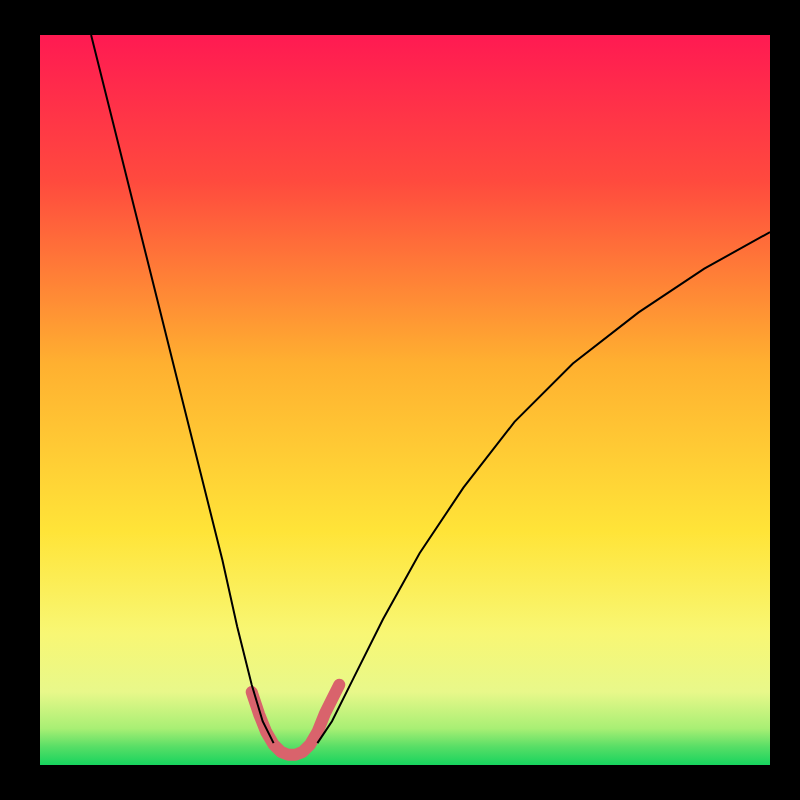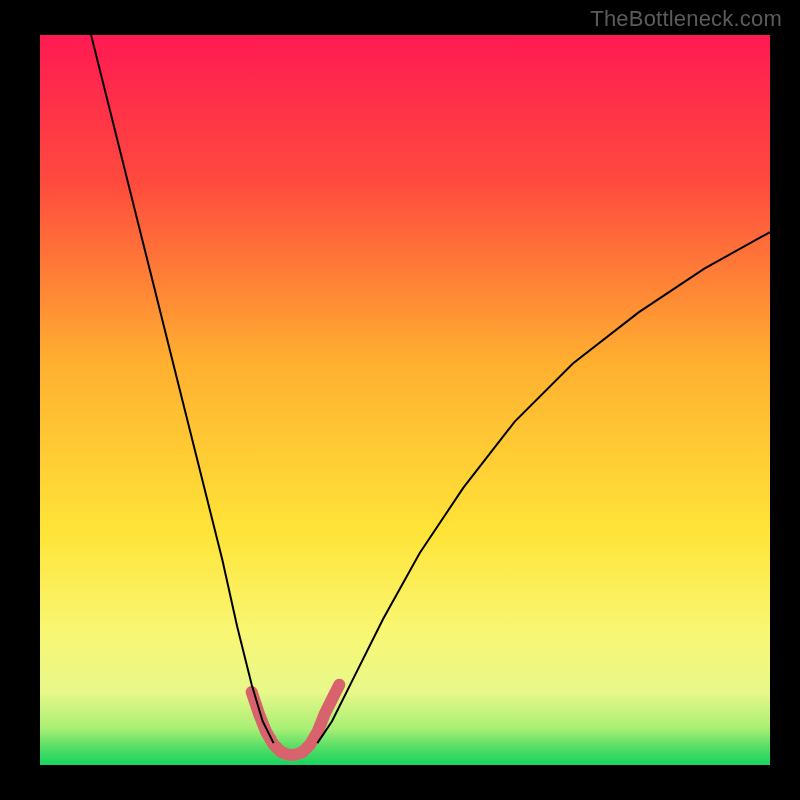--- a/index.html
+++ b/index.html
@@ -76,14 +76,13 @@
     </svg>
 
     <svg class="curve" viewBox="0 0 100 100" preserveAspectRatio="none">
       <path fill="none" vector-effect="non-scaling-stroke" d="M29.00 90.00 L30.00 93.00 L31.00 95.50 L32.00 97.20 L33.00 98.20 L34.00 98.60 L35.00 98.60 L36.00 98.20 L37.00 97.20 L38.00 95.50 L39.00 93.00 L40.00 91.00 L41.00 89.00" stroke="#d9636c" stroke-width="12" stroke-linecap="round" stroke-linejoin="round"></path>
       <path fill="none" vector-effect="non-scaling-stroke" d="M7.00 0.00 L10.00 12.00 L13.00 24.00 L16.00 36.00 L19.00 48.00 L22.00 60.00 L25.00 72.00 L27.00 81.00 L29.00 89.00 L30.50 94.00 L32.00 97.00" stroke="#000000" stroke-width="2"></path>
       <path fill="none" vector-effect="non-scaling-stroke" d="M38.00 97.00 L40.00 94.00 L43.00 88.00 L47.00 80.00 L52.00 71.00 L58.00 62.00 L65.00 53.00 L73.00 45.00 L82.00 38.00 L91.00 32.00 L100.00 27.00" stroke="#000000" stroke-width="2"></path>
     </svg>
 
   </div>
 
-  <div class="watermark">TheBottleneck.com</div>
 </div>
 
 </body></html>

